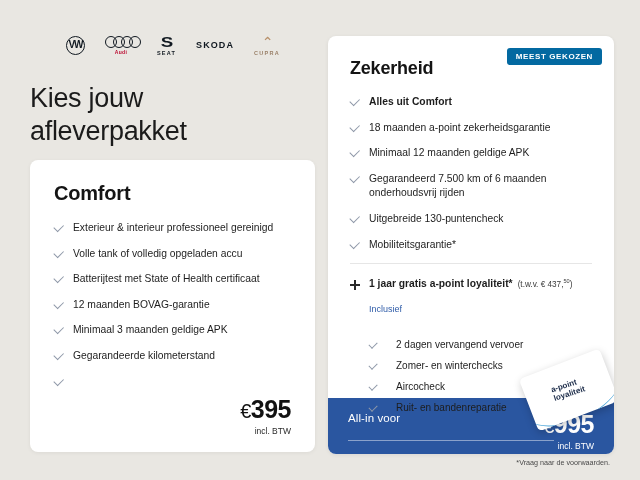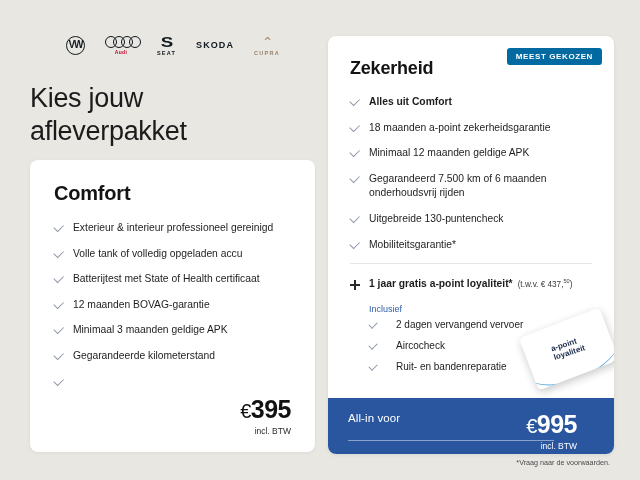--- a/index.html
+++ b/index.html
@@ -105,21 +105,21 @@
 
   .loyal-row { display: flex; align-items: flex-start; gap: 9px; font-size: 10.3px; color: #1d1d1d; }
   .loyal-main { font-weight: 700; }
   .loyal-note { font-size: 8.2px; color: #3a3a3a; margin-left: 5px; white-space: nowrap; }
   .loyal-note sup { font-size: 5.6px; vertical-align: super; }
 
   
   .inclusief {
     margin: 14px 0 0 19px; position: relative; z-index: 3;
   }
-  .incl-title { font-size: 9px; color: #2f5ca8; margin-bottom: 4px; }
+  .incl-title { font-size: 9px; color: #2f5ca8; margin-bottom: 24px; }
   ul.sublist { list-style: none; }
   ul.sublist li {
     display: flex; align-items: center; gap: 19px;
     font-size: 10px; color: #1d1d1d; margin-bottom: 8px; line-height: 1.3;
   }
   .check-sm { flex: 0 0 auto; width: 8px; height: 8px; position: relative; margin-top: 1px; }
   .check-sm::before {
     content: ""; position: absolute; left: 0; top: 1px;
     width: 6.5px; height: 3.6px;
     border-left: 1.2px solid #8e98a8; border-bottom: 1.2px solid #8e98a8;
@@ -159,21 +159,21 @@
   .price-block { position: absolute; right: 24px; bottom: 16px; text-align: right; }
   .price-main { font-size: 25px; font-weight: 700; color: #121212; line-height: 1; letter-spacing: -0.5px; }
   .price-main .eur { font-weight: 400; font-size: 20px; }
   .price-sub { font-size: 8.5px; color: #2b2b2b; margin-top: 4px; }
 
   
   .blue-footer {
     position: absolute; left: 0; bottom: 0; width: 100%; height: 56px;
     background: #2a56a0; color: #fff;
     display: flex; align-items: flex-start; justify-content: space-between;
-    padding: 14px 37px 0 20px;
+    padding: 14px 20px 0 20px;
   }
   .allin-label { font-size: 11.5px; font-weight: 400; letter-spacing: .1px; }
   .allin-rule {
     position: absolute; left: 20px; bottom: 13px; width: 206px; height: 1px;
     background: rgba(255,255,255,.45);
   }
   .blue-price { text-align: right; }
   .blue-price .bp-main { font-size: 25px; font-weight: 700; line-height: 1; letter-spacing: -0.5px; }
   .blue-price .bp-main .eur { font-weight: 400; font-size: 20px; }
   .blue-price .bp-sub { font-size: 8.5px; margin-top: 4px; }
@@ -294,20 +294,24 @@
           <span class="loyal-main">1 jaar gratis a-point loyaliteit*</span><span class="loyal-note"><span>(t.w.v. € 437,</span><sup>50</sup><span>)</span></span>
         </span>
       </div>
 
       <div class="inclusief">
         <div class="incl-title">Inclusief</div>
         <ul class="sublist">
           <li>
               <span class="check-sm"></span>
               <span>2 dagen vervangend vervoer</span>
+            </li>
+          <li>
+              <span class="check-sm"></span>
+              <span>Zomer- en winterchecks</span>
             </li>
           <li>
               <span class="check-sm"></span>
               <span>Aircocheck</span>
             </li>
           <li>
               <span class="check-sm"></span>
               <span>Ruit- en bandenreparatie</span>
             </li>
         </ul>

